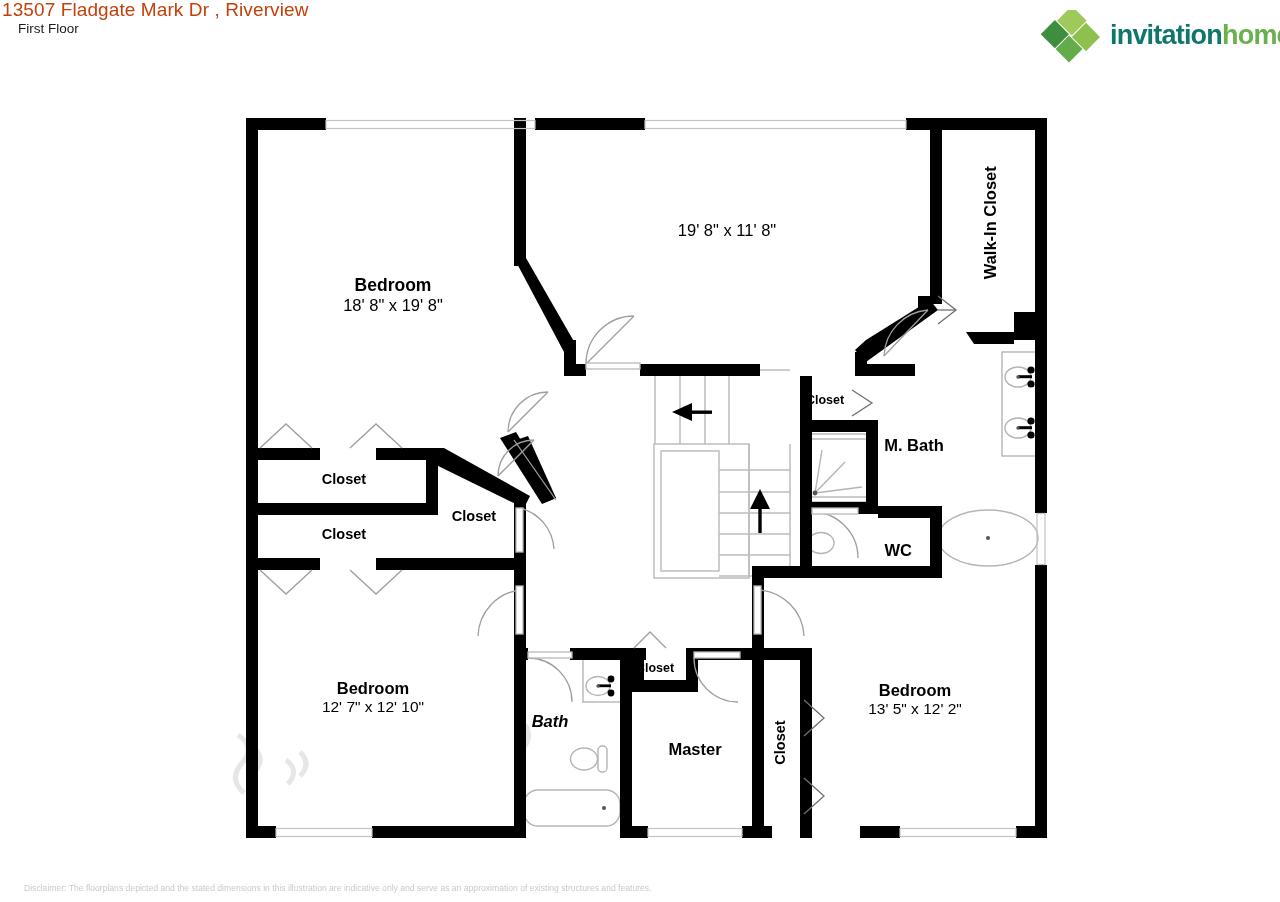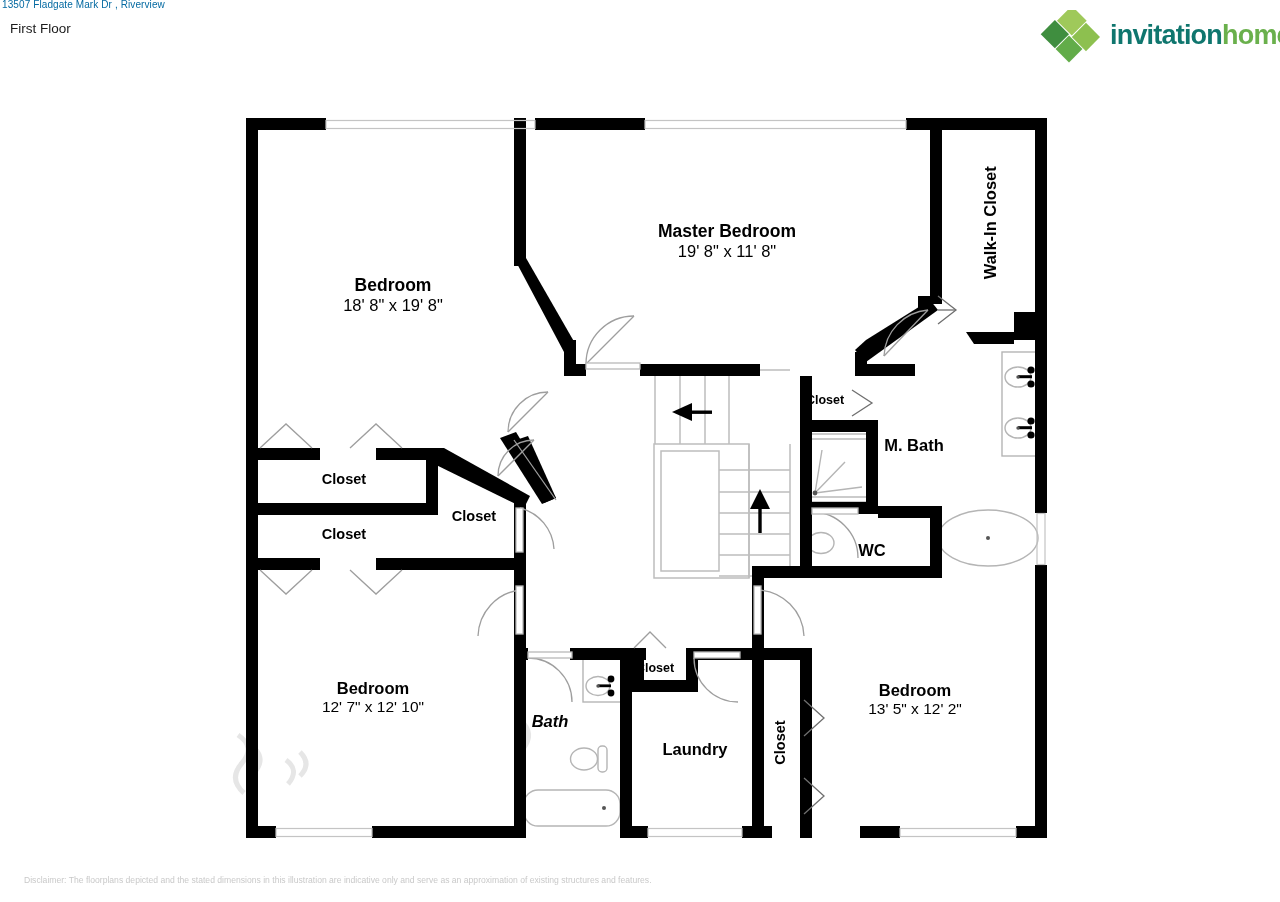--- a/index.html
+++ b/index.html
@@ -18,28 +18,28 @@
   
   #header {
     position: absolute;
     left: 0; top: 0;
     width: 1280px;
     height: 70px;
   }
   #address-line {
     position: absolute;
     left: 2px; top: -1px;
-    font-size: 10px;
-    color: #0369a1;
+    font-size: 19px;
+    color: #c2410c;
     letter-spacing: 0.1px;
     white-space: nowrap;
   }
   #floor-line {
     position: absolute;
-    left: 10px; top: 21px;
+    left: 18px; top: 21px;
     font-size: 13.5px;
     color: #1b1b1b;
     white-space: nowrap;
   }
 
   
   #logo {
     position: absolute;
     left: 1038px; top: 8px;
     width: 244px; height: 56px;
@@ -98,21 +98,21 @@
 
   
   #disclaimer {
     position: absolute;
     left: 24px; top: 874px;
     width: 1000px;
     color: #c9c9c9;
     font-size: 8.6px;
     line-height: 1.62;
   }
-  #disclaimer div { white-space: nowrap; }
+  #disclaimer div { white-space: nowrap; margin-top: 8px; }
 </style>
 </head>
 <body>
 
 <div id="header">
   <div id="address-line">13507 Fladgate Mark Dr , Riverview</div>
   <div id="floor-line">First Floor</div>
 
   <div id="logo">
     <svg id="logo-mark" viewBox="0 0 62 54">
@@ -370,21 +370,20 @@
 </div>
 
 <div id="labels">
 
   <div class="room-label sz-lg" style="left:293px; top:275px; width:200px;">
     <span class="rl-name">Bedroom</span>
     <span class="rl-dim">18' 8" x 19' 8"</span>
   </div>
 
   <div class="room-label sz-lg" style="left:612px; top:221px; width:230px;">
-    <span class="rl-name">Master Bedroom</span>
     <span class="rl-dim">19' 8" x 11' 8"</span>
   </div>
 
   <div class="room-label sz-md" style="left:273px; top:679px; width:200px;">
     <span class="rl-name">Bedroom</span>
     <span class="rl-dim">12' 7" x 12' 10"</span>
   </div>
 
   <div class="room-label sz-md" style="left:815px; top:681px; width:200px;">
     <span class="rl-name">Bedroom</span>
@@ -392,30 +391,30 @@
   </div>
 
   <div class="room-label sz-md rot90" style="left:911px; top:213px; width:160px;">
     <span class="rl-name">Walk-In Closet</span>
   </div>
 
   <div class="room-label sz-md" style="left:854px; top:436px; width:120px;">
     <span class="rl-name">M. Bath</span>
   </div>
 
-  <div class="room-label sz-md" style="left:832px; top:541px; width:80px;">
+  <div class="room-label sz-md" style="left:832px; top:541px; width:80px;text-align:right;">
     <span class="rl-name">WC</span>
   </div>
 
   <div class="room-label sz-md" style="left:510px; top:712px; width:80px;font-style:italic;">
     <span class="rl-name">Bath</span>
   </div>
 
   <div class="room-label sz-md" style="left:635px; top:740px; width:120px;">
-    <span class="rl-name">Laundry</span>
+    <span class="rl-name">Master</span>
   </div>
 
   <div class="room-label sz-sm" style="left:294px; top:471px; width:100px;">
     <span class="rl-name">Closet</span>
   </div>
 
   <div class="room-label sz-sm" style="left:294px; top:526px; width:100px;">
     <span class="rl-name">Closet</span>
   </div>
 

